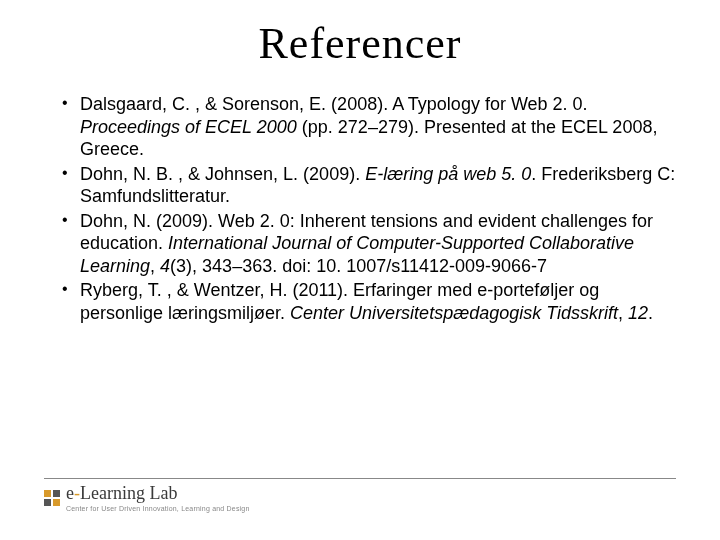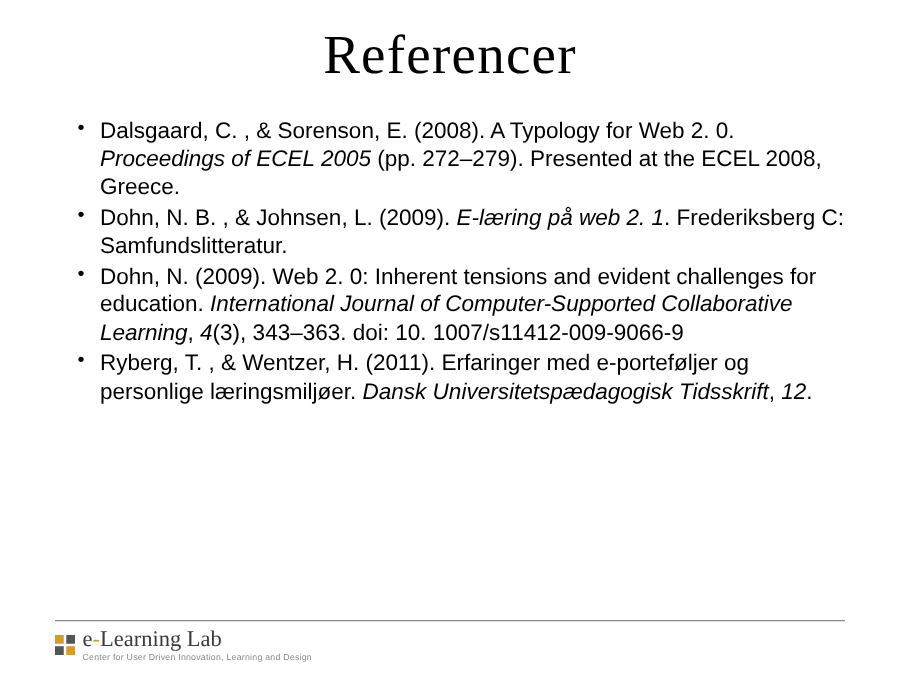--- a/index.html
+++ b/index.html
@@ -42,21 +42,21 @@
     position: absolute;
     left: 0;
     top: 0;
     font-size: 16px;
   }
   .i { font-style: italic; }
   .footer {
     position: absolute;
     left: 44px;
     right: 44px;
-    bottom: 10px;
+    bottom: 28px;
   }
   .footer hr {
     border: none;
     border-top: 1px solid #888;
     margin-bottom: 4px;
   }
   .logo {
     display: flex;
     align-items: center;
     gap: 6px;
@@ -81,30 +81,30 @@
   }
 </style>
 </head>
 <body>
 
 <div class="slide">
   <h1 class="title">Referencer</h1>
 
   <ul class="refs">
     <li>
-      <span>Dalsgaard, C. , &amp; Sorenson, E. (2008). A Typology for Web 2. 0. </span><span class="i">Proceedings of ECEL 2005</span><span> (pp. 272–279). Presented at the ECEL 2008, Greece.</span>
+      <span>Dalsgaard, C. , &amp; Sorenson, E. (2008). A Typology for Web 2. 0. </span><span class="i">Proceedings of ECEL 2000</span><span> (pp. 272–279). Presented at the ECEL 2008, Greece.</span>
     </li>
     <li>
-      <span>Dohn, N. B. , &amp; Johnsen, L. (2009). </span><span class="i">E-læring på web 2. 1</span><span>. Frederiksberg C: Samfundslitteratur.</span>
+      <span>Dohn, N. B. , &amp; Johnsen, L. (2009). </span><span class="i">E-læring på web 5. 0</span><span>. Frederiksberg C: Samfundslitteratur.</span>
     </li>
     <li>
-      <span>Dohn, N. (2009). Web 2. 0: Inherent tensions and evident challenges for education. </span><span class="i">International Journal of Computer-Supported Collaborative Learning</span><span>, </span><span class="i">4</span><span>(3), 343–363. doi: 10. 1007/s11412-009-9066-9</span>
+      <span>Dohn, N. (2009). Web 2. 0: Inherent tensions and evident challenges for education. </span><span class="i">International Journal of Computer-Supported Collaborative Learning</span><span>, </span><span class="i">4</span><span>(3), 343–363. doi: 10. 1007/s11412-009-9066-7</span>
     </li>
     <li>
-      <span>Ryberg, T. , &amp; Wentzer, H. (2011). Erfaringer med e-porteføljer og personlige læringsmiljøer. </span><span class="i">Dansk Universitetspædagogisk Tidsskrift</span><span>, </span><span class="i">12</span><span>.</span>
+      <span>Ryberg, T. , &amp; Wentzer, H. (2011). Erfaringer med e-porteføljer og personlige læringsmiljøer. </span><span class="i">Center Universitetspædagogisk Tidsskrift</span><span>, </span><span class="i">12</span><span>.</span>
     </li>
   </ul>
 
   <div class="footer">
     <hr>
     <div class="logo">
       <span class="logo-mark">
         <svg width="16" height="16" viewBox="0 0 16 16">
           <rect x="0" y="0" width="7" height="7" fill="#d89a2b"></rect>
           <rect x="9" y="0" width="7" height="7" fill="#555"></rect>

